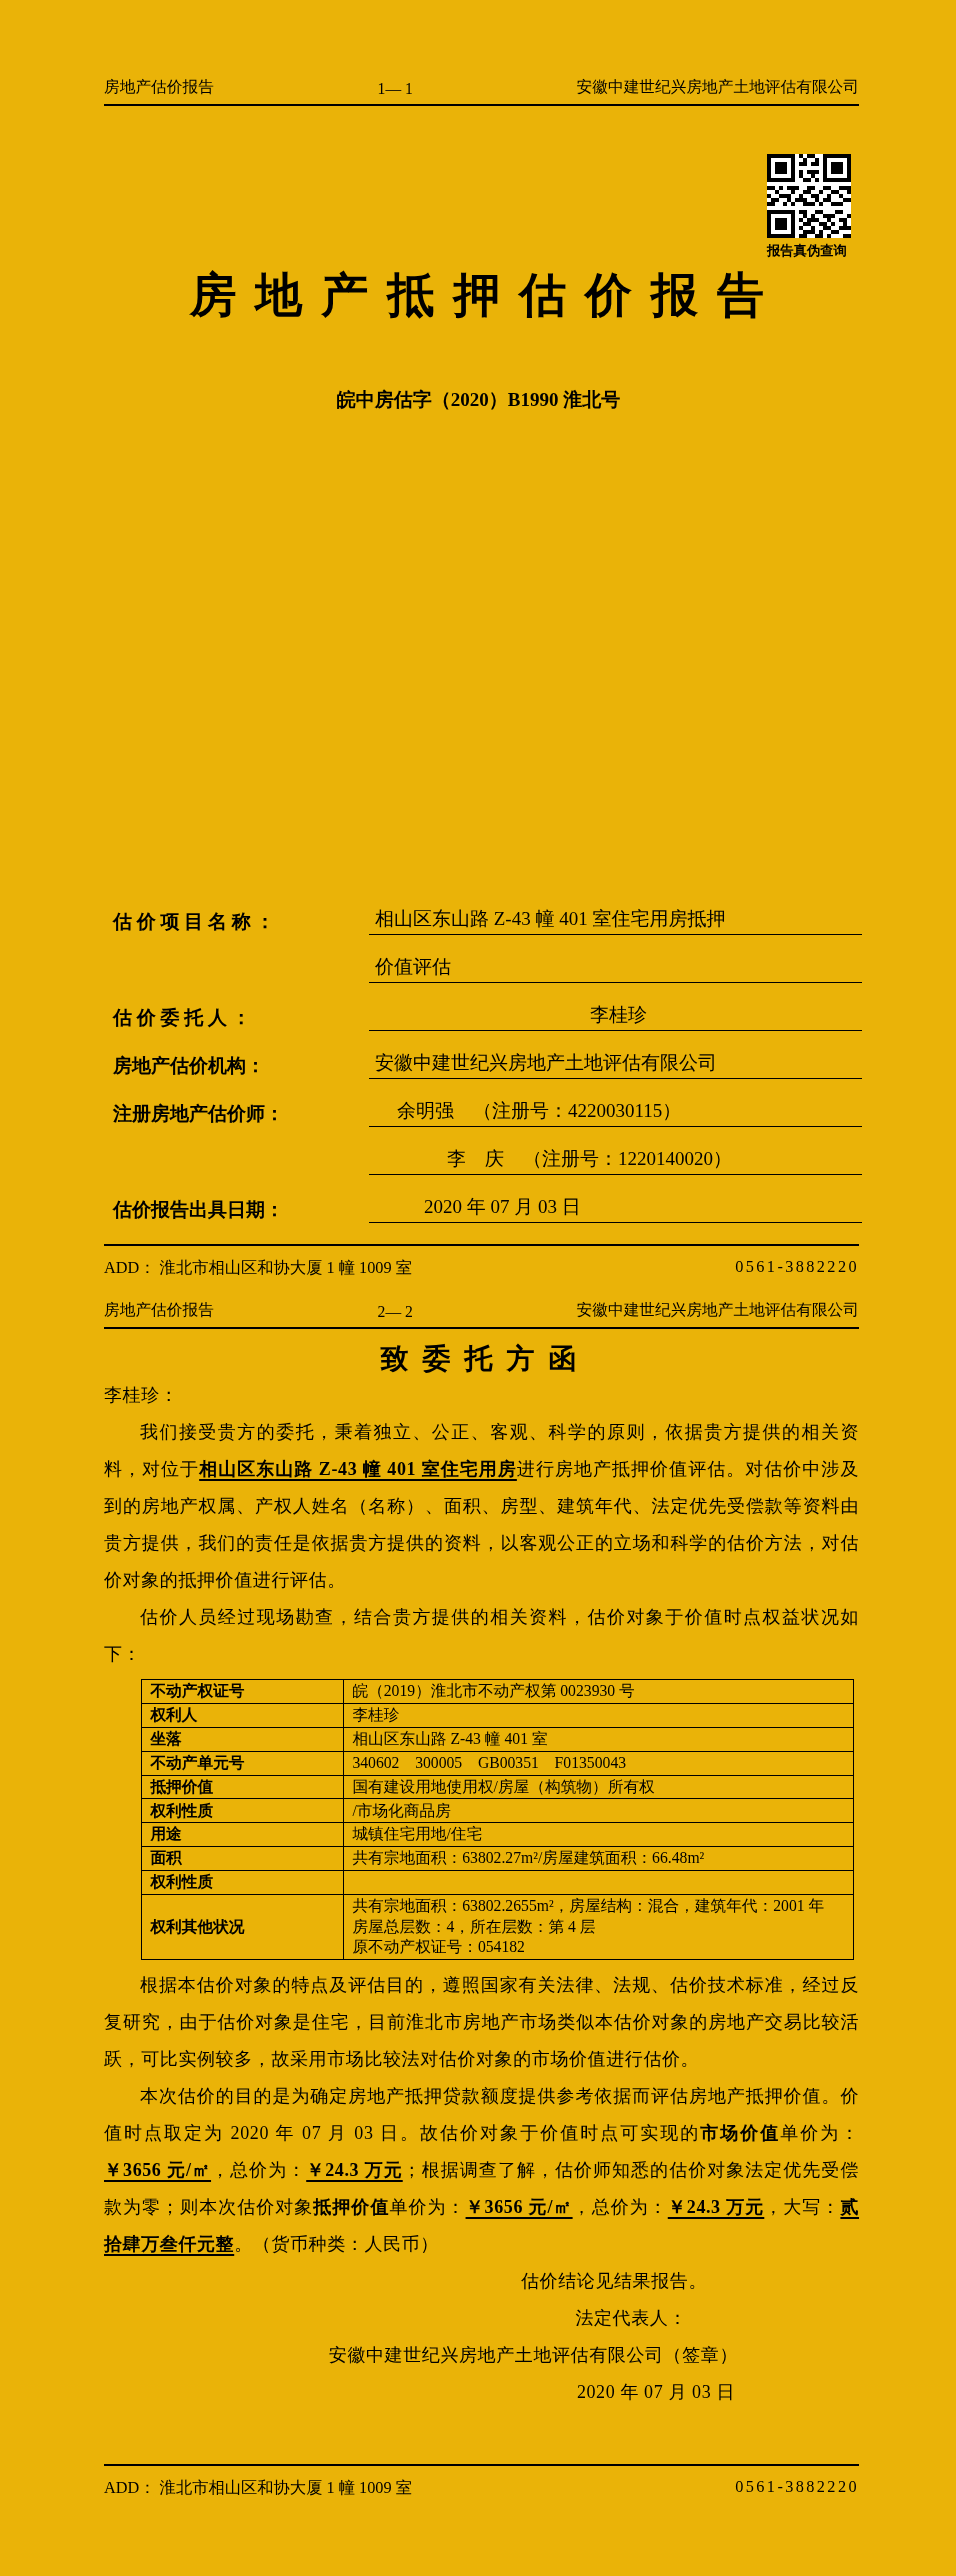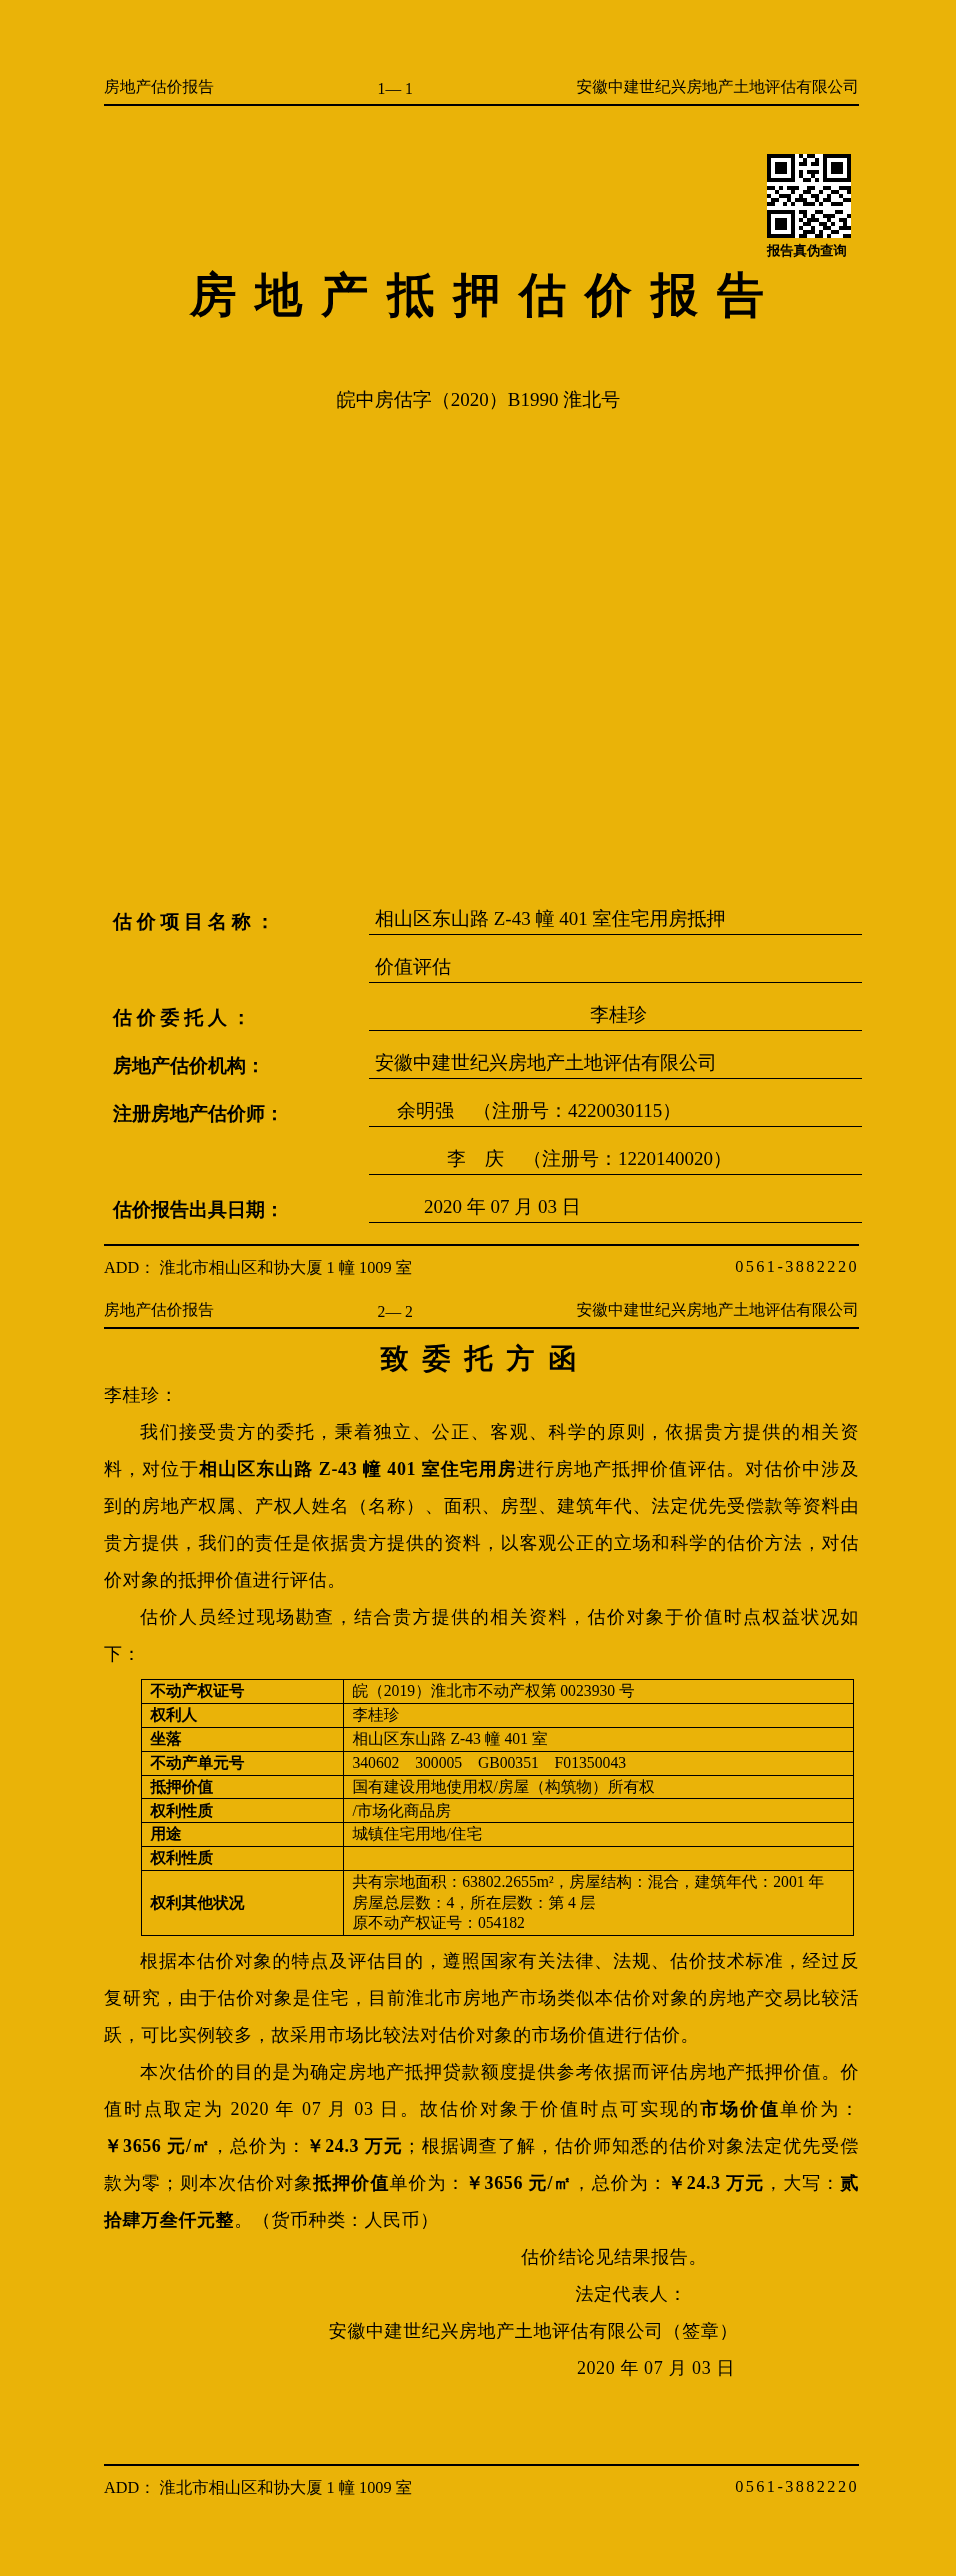--- a/index.html
+++ b/index.html
@@ -10,37 +10,37 @@
   
   .running-head { position:absolute; left:104px; right:98px; display:flex; justify-content:space-between; align-items:flex-end; font-size:15.7px; border-bottom:2.4px solid #000; padding-bottom:6px; }
   .page-foot { position:absolute; left:104px; right:98px; border-top:2.4px solid #000; padding-top:11px; display:flex; justify-content:space-between; font-size:16.3px; }
   .phone { letter-spacing:2.4px; }
 
   
   .qr-block { position:absolute; top:154px; right:98px; width:92px; }
   .qr-block svg { width:84px; height:84px; display:block; }
   .qr-label { font-size:13.3px; font-weight:bold; margin-top:3.6px; white-space:nowrap; }
   .main-title { position:absolute; top:264px; left:0; right:0; text-align:center; font-size:47px; font-weight:bold; letter-spacing:3.6px; white-space:pre; }
-  .doc-number { position:absolute; top:387px; left:0; right:0; text-align:center; font-size:19px; font-weight:normal; white-space:pre; }
+  .doc-number { position:absolute; top:387px; left:0; right:0; text-align:center; font-size:19px; font-weight:bold; white-space:pre; }
   .fields { position:absolute; top:887px; left:113px; right:95px; }
   .field-row { display:flex; height:48px; align-items:flex-end; font-size:19px; }
   .field-label { width:256px; font-weight:bold; white-space:pre; flex:none; }
   .field-value { flex:1; border-bottom:1.8px solid #000; padding:0 0 2.4px 6px; white-space:pre; }
   .fr-2 .field-value { text-align:center; }
   .fr-4 .field-value { padding-left:28px; }
   .fr-5 .field-value { padding-left:78px; }
   .fr-6 .field-value { padding-left:55px; }
 
   
   .letter-title { position:absolute; top:52px; left:0; right:0; text-align:center; font-size:28px; font-weight:bold; white-space:pre; }
   .body2 { position:absolute; top:89px; left:104px; right:98px; font-size:18px; line-height:37px; letter-spacing:0.6px; }
   .para { text-align:justify; text-indent:2em; }
   .salute { text-indent:0; }
   .b { font-weight:bold; }
-  .bu { font-weight:bold; text-decoration-thickness:1.5px; text-underline-offset:4.2px; }
+  .bu { font-weight:bold; text-decoration:underline; text-decoration-thickness:1.5px; text-underline-offset:4.2px; }
   table.deed { border-collapse:collapse; border:1.8px solid #000; width:calc(100% - 42px); margin:6px 4.8px 7.2px 37px; font-size:15.7px; line-height:20.5px; letter-spacing:0; }
   table.deed td { border:1.2px solid #000; padding:1.2px 3.6px 1.2px 8.4px; height:23px; vertical-align:middle; }
   table.deed td.k { width:202px; font-weight:bold; }
   .tline { display:block; }
   .line-right { text-align:right; text-indent:0; }
   .concl { text-indent:0; padding-left:417px; }
   .sign-co { padding-right:121px; }
   .sign-rep { padding-right:172px; }
   .sign-date { padding-right:124px; }
 </style>
@@ -223,20 +223,24 @@
         </tr>
         <tr>
           <td class="k">权利性质</td>
           <td>/市场化商品房</td>
         </tr>
         <tr>
           <td class="k">用途</td>
           <td>城镇住宅用地/住宅</td>
         </tr>
         <tr>
+          <td class="k">面积</td>
+          <td>共有宗地面积：63802.27m²/房屋建筑面积：66.48m²</td>
+        </tr>
+        <tr>
           <td class="k">权利性质</td>
           <td></td>
         </tr>
         <tr>
           <td class="k">权利其他状况</td>
           <td>
             <span class="tline">共有宗地面积：63802.2655m²，房屋结构：混合，建筑年代：2001 年</span>
             <span class="tline">房屋总层数：4，所在层数：第 4 层</span>
             <span class="tline">原不动产权证号：054182</span>
           </td>

